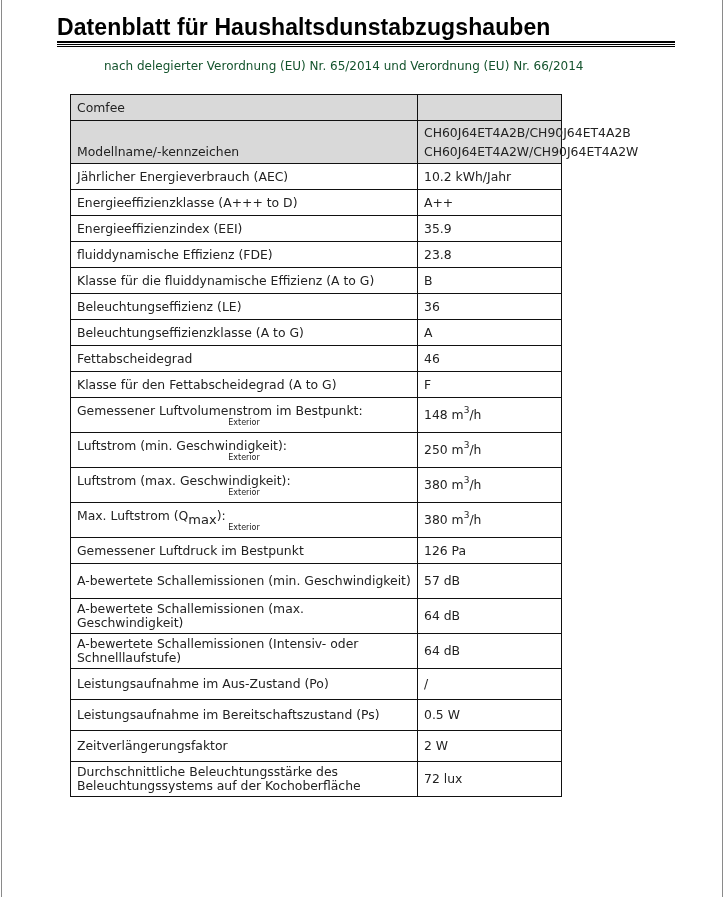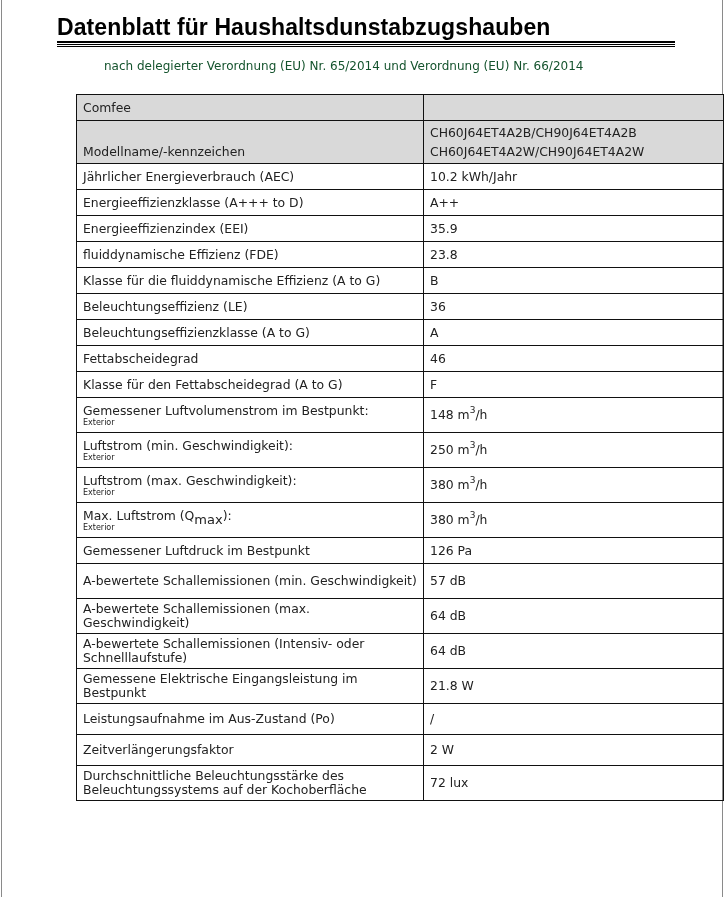--- a/index.html
+++ b/index.html
@@ -20,33 +20,33 @@
     }
     .title-rule { position: absolute; left: 57px; width: 618px; background: #000; }
     .rule-1 { top: 41px; height: 2px; }
     .rule-2 { top: 44px; height: 1px; }
     .rule-3 { top: 46px; height: 1px; }
     .subtitle {
       position: absolute; left: 68px; top: 59px;
       font-size: 12px; color: #14532d; white-space: nowrap; margin-left: 36px;
     }
     table.datasheet {
-      position: absolute; left: 76px; top: 94px; width: 648px;
+      position: absolute; left: 70px; top: 94px; width: 492px;
       border-collapse: collapse; table-layout: fixed;
       font-size: 12.4px;
     }
     table.datasheet td {
       border: 1.4px solid #111; padding: 2px 6px; vertical-align: middle;
       line-height: 14px; color: #222;
     }
     table.datasheet td.label { width: 334px; }
     table.datasheet tr.shaded td { background: #d9d9d9; }
     .row-h25 td { height: 21px; }
     .row-h34 td { height: 30px; }
-    .sub { display: block; font-size: 8px; line-height: 9px; color: #222; }
+    .sub { display: block; font-size: 8px; line-height: 9px; color: #222; text-align: center; }
     .model-label { vertical-align: bottom !important; padding-bottom: 4px !important; }
     .model-values { line-height: 19px !important; }
     sup { font-size: 9px; vertical-align: 6px; line-height: 0; }
     .qmax-sub { font-size: 13px; vertical-align: -4px; line-height: 0; }
   </style>
 </head>
 <body>
 
 <div class="page-frame"></div>
 
@@ -147,28 +147,28 @@
       <td>57 dB</td>
     </tr>
     <tr class="row-h34">
       <td class="label">A-bewertete Schallemissionen (max. Geschwindigkeit)</td>
       <td>64 dB</td>
     </tr>
     <tr class="row-h34">
       <td class="label">A-bewertete Schallemissionen (Intensiv- oder Schnelllaufstufe)</td>
       <td>64 dB</td>
     </tr>
-    <tr class="row-h34">
-      <td class="label">Gemessene Elektrische Eingangsleistung im Bestpunkt</td>
-      <td>21.8 W</td>
-    </tr>
 
     <tr class="row-h25" style="height:30px">
       <td class="label" style="height:26px">Leistungsaufnahme im Aus-Zustand (Po)</td>
       <td style="height:26px">/</td>
+    </tr>
+    <tr class="row-h25">
+      <td class="label" style="height:26px">Leistungsaufnahme im Bereitschaftszustand (Ps)</td>
+      <td style="height:26px">0.5 W</td>
     </tr>
     <tr class="row-h25">
       <td class="label" style="height:26px">Zeitverlängerungsfaktor</td>
       <td style="height:26px">2 W</td>
     </tr>
 
     <tr class="row-h34">
       <td class="label">Durchschnittliche Beleuchtungsstärke des Beleuchtungssystems auf der Kochoberfläche</td>
       <td>72 lux</td>
     </tr>

